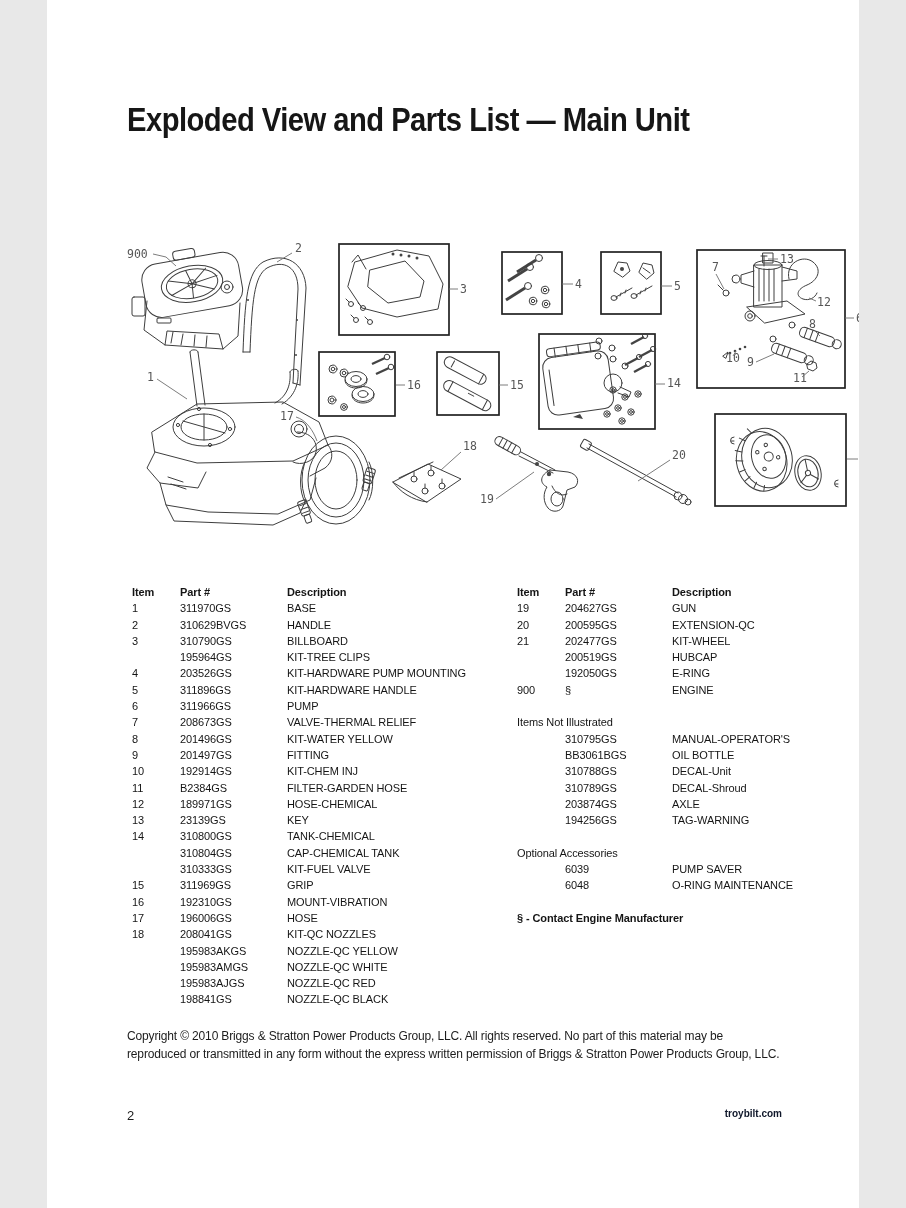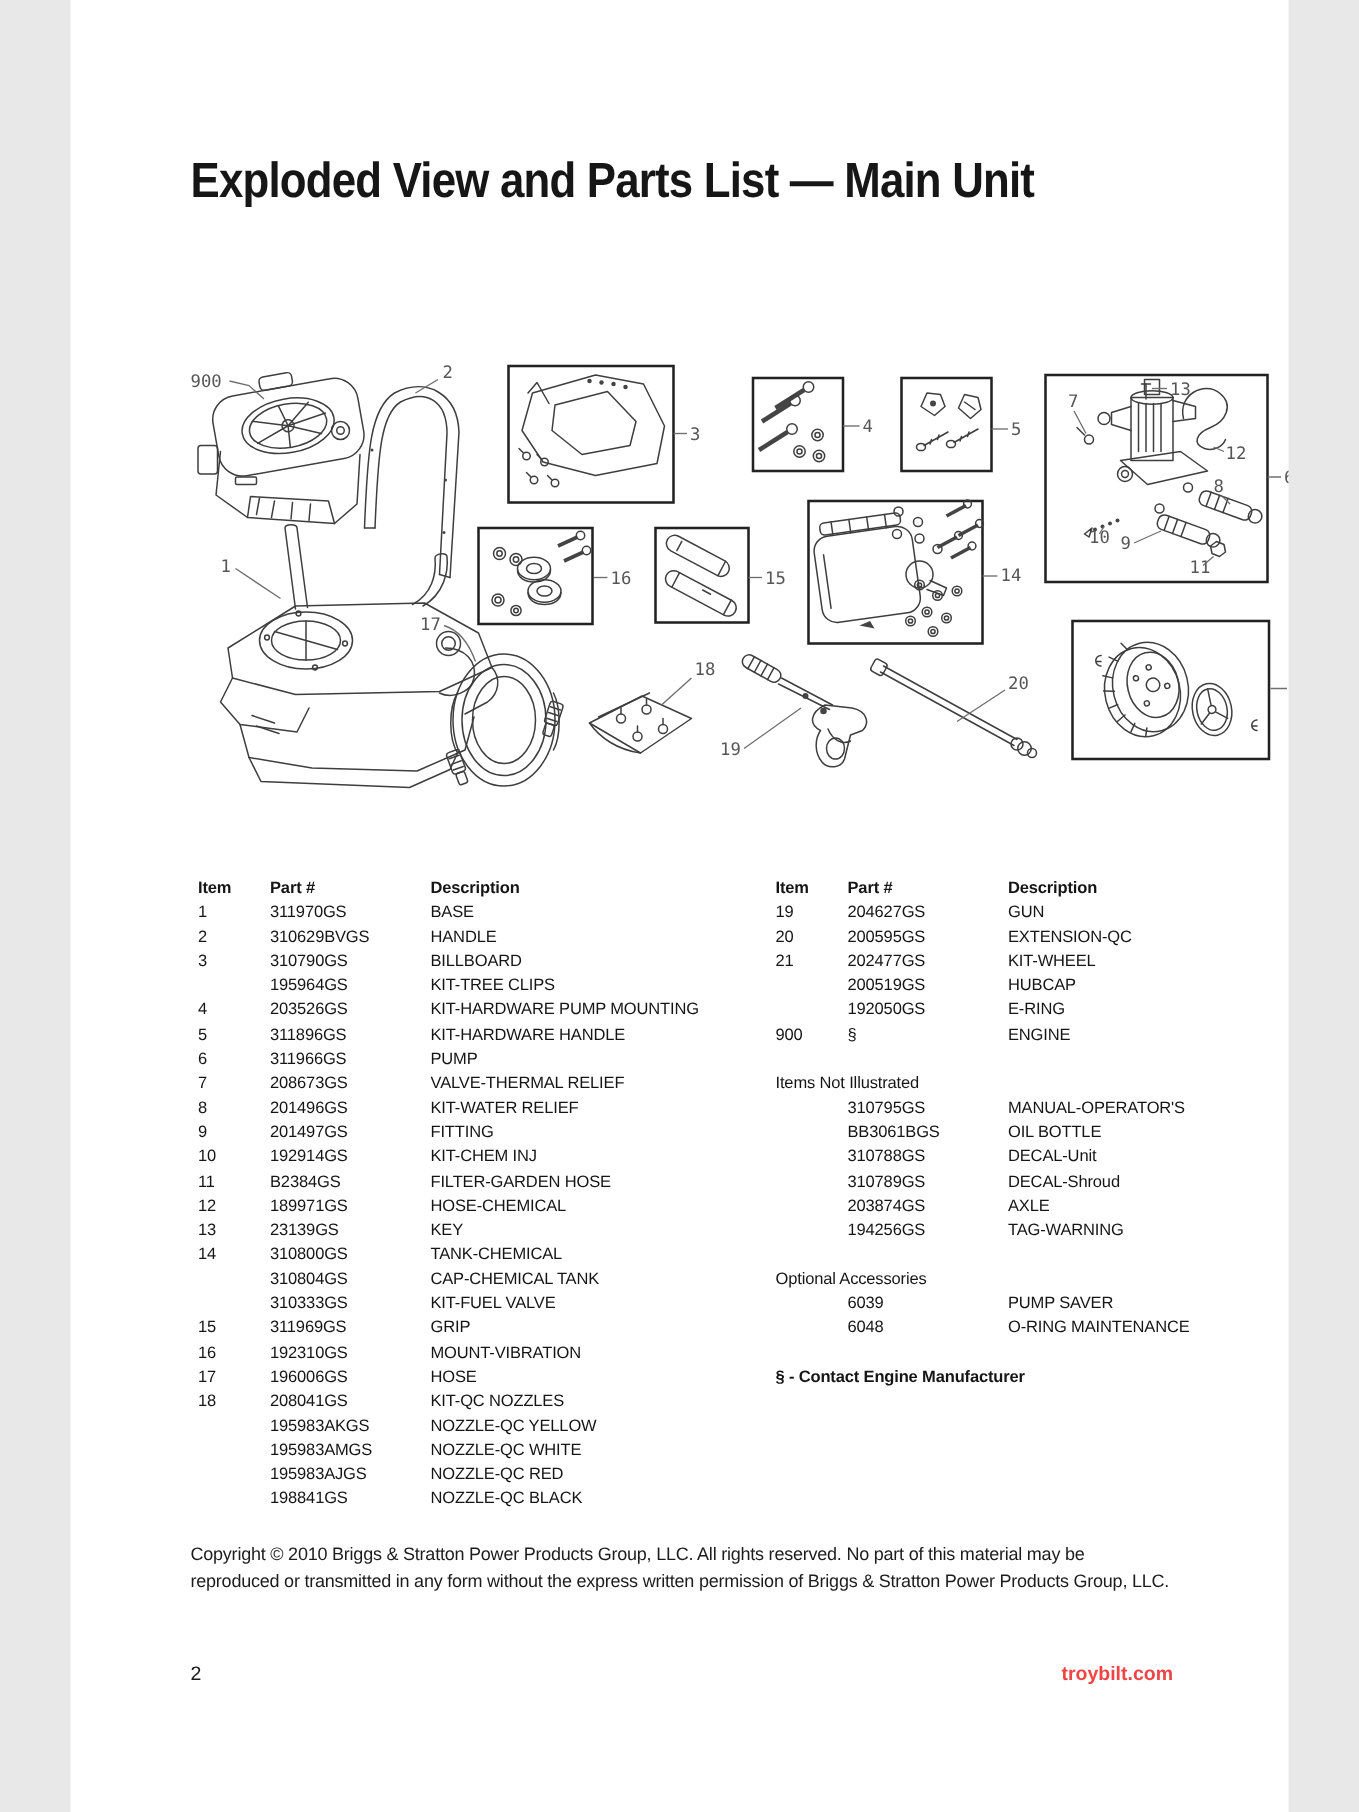--- a/index.html
+++ b/index.html
@@ -14,21 +14,21 @@
   .ptable.right{left:470px;}
   .prow{height:16.3px;display:grid;grid-template-columns:48px 107px auto;
         align-items:baseline;white-space:nowrap;line-height:16.3px;}
   .prow.hdr span{font-weight:bold;}
   .prow.sec{display:block;font-weight:normal;}
   .prow.note{display:block;font-weight:bold;}
   .prow.spacer{display:block;}
   .copyright{position:absolute;left:80px;top:1028px;width:760px;font-size:12px;
              line-height:17.5px;letter-spacing:-0.15px;color:#1c1c1c;}
   .pagenum{position:absolute;left:80px;top:1108px;font-size:13px;color:#1c1c1c;}
-  .site{position:absolute;right:77px;top:1108px;font-size:13px;font-weight:bold;color:#ef4444;}
+  .site{position:absolute;right:77px;top:1108px;font-size:10px;font-weight:bold;color:#0f172a;}
   
   .box{fill:none;stroke:#222;stroke-width:1.7px;}
   .part{fill:none;stroke:#3e3e3e;stroke-width:1px;stroke-linecap:round;stroke-linejoin:round;}
   .partF{fill:#444;stroke:none;}
   .lead{fill:none;stroke:#6e6e6e;stroke-width:0.9px;}
   .co{font-family:"DejaVu Sans Mono",monospace;font-size:11.5px;fill:#565656;}
 </style>
 </head>
 <body>
 
@@ -445,21 +445,21 @@
         <span>PUMP</span>
       </div>
       <div class="prow">
         <span>7</span>
         <span>208673GS</span>
         <span>VALVE-THERMAL RELIEF</span>
       </div>
       <div class="prow">
         <span>8</span>
         <span>201496GS</span>
-        <span>KIT-WATER RELIEF</span>
+        <span>KIT-WATER YELLOW</span>
       </div>
       <div class="prow">
         <span>9</span>
         <span>201497GS</span>
         <span>FITTING</span>
       </div>
       <div class="prow">
         <span>10</span>
         <span>192914GS</span>
         <span>KIT-CHEM INJ</span>

